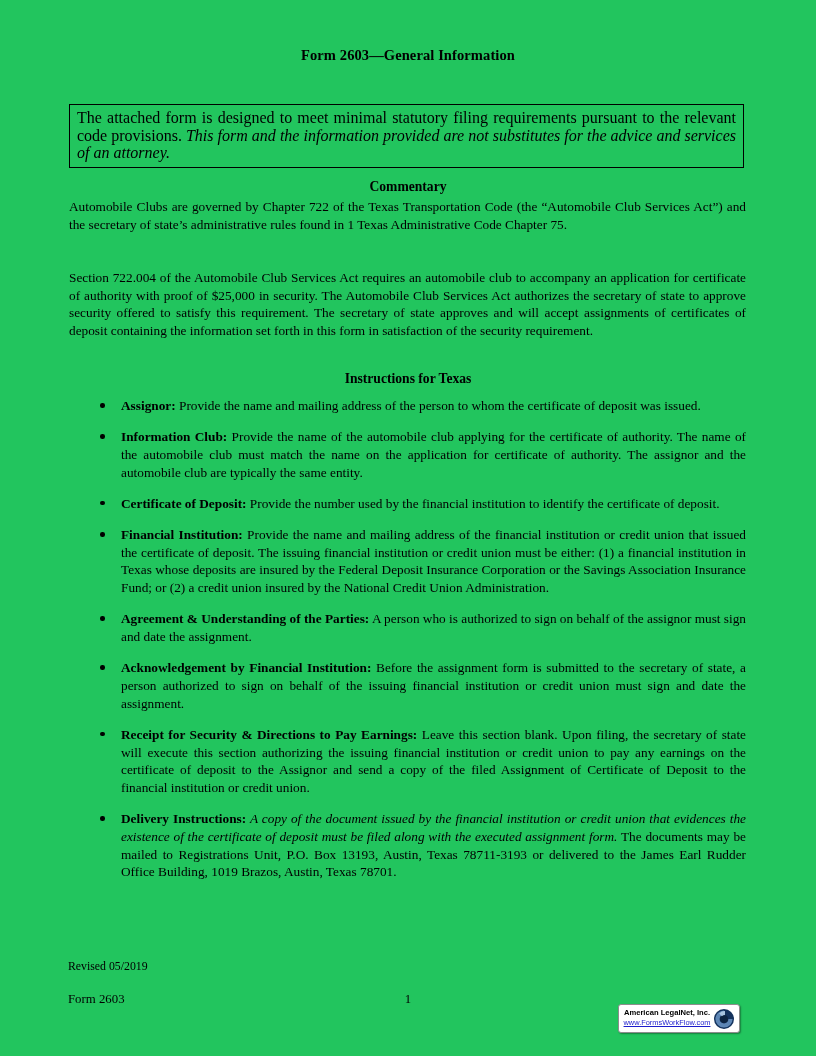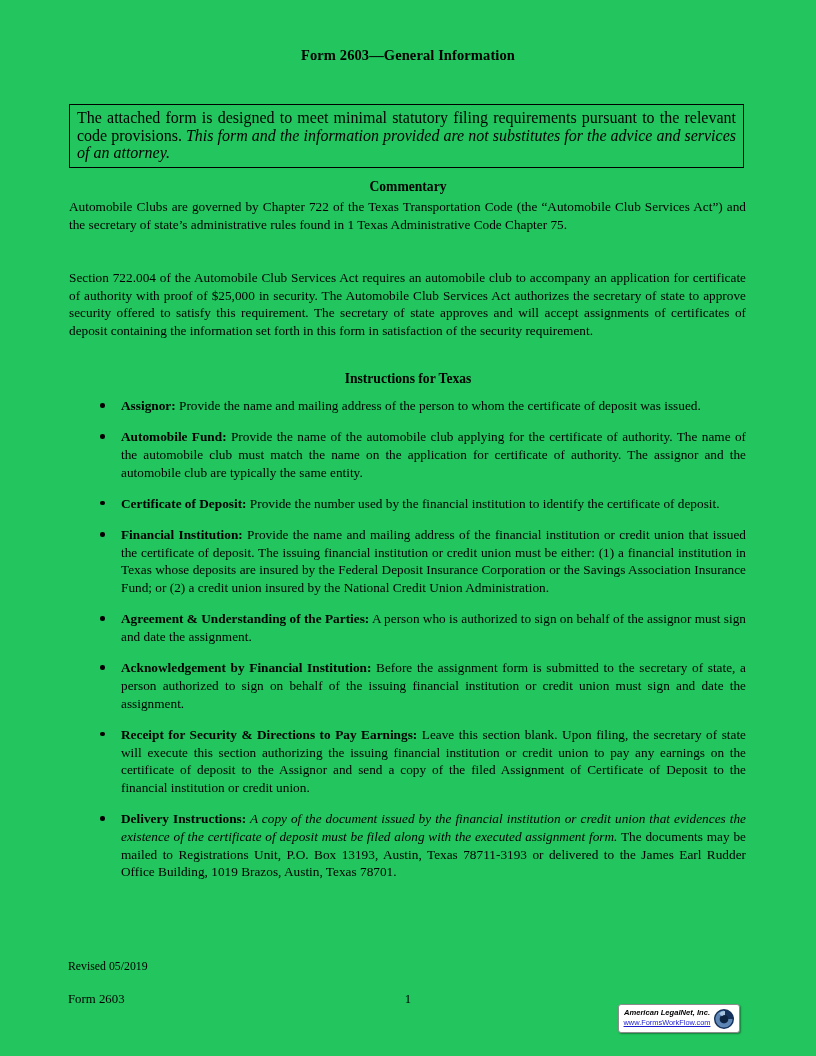--- a/index.html
+++ b/index.html
@@ -158,21 +158,20 @@
     width: 88px;
     text-align: center;
     font-family: "Liberation Sans", "DejaVu Sans", sans-serif;
   }
   .logo-company {
     font-size: 7.6px;
     font-weight: bold;
     color: #000000;
     line-height: 10px;
     white-space: nowrap;
-    font-style: italic;
   }
   .logo-url {
     font-size: 7.4px;
     color: #1c1ccc;
     text-decoration: underline;
     line-height: 10px;
     white-space: nowrap;
   }
   .logo-mark {
     position: absolute;
@@ -205,21 +204,21 @@
 
   <div class="bullet-list">
 
     <div class="bullet-item">
       <span class="bullet-marker"></span>
       <span class="lead">Assignor:</span><span> Provide the name and mailing address of the person to whom the certificate of deposit was issued.</span>
     </div>
 
     <div class="bullet-item">
       <span class="bullet-marker"></span>
-      <span class="lead">Automobile Fund:</span><span> Provide the name of the automobile club applying for the certificate of authority.   The name of the automobile club must match the name on the application for certificate of authority.  The assignor and the automobile club are typically the same entity.</span>
+      <span class="lead">Information Club:</span><span> Provide the name of the automobile club applying for the certificate of authority.   The name of the automobile club must match the name on the application for certificate of authority.  The assignor and the automobile club are typically the same entity.</span>
     </div>
 
     <div class="bullet-item">
       <span class="bullet-marker"></span>
       <span class="lead">Certificate of Deposit:</span><span> Provide the number used by the financial institution to identify the certificate of deposit.</span>
     </div>
 
     <div class="bullet-item">
       <span class="bullet-marker"></span>
       <span class="lead">Financial Institution:</span><span>  Provide the name and mailing address of the financial institution or credit union that issued the certificate of deposit.  The issuing financial institution or credit union must be either: (1) a financial institution in Texas whose deposits are insured by the Federal Deposit Insurance Corporation or the Savings Association Insurance Fund; or (2) a credit union insured by the National Credit Union Administration.</span>

